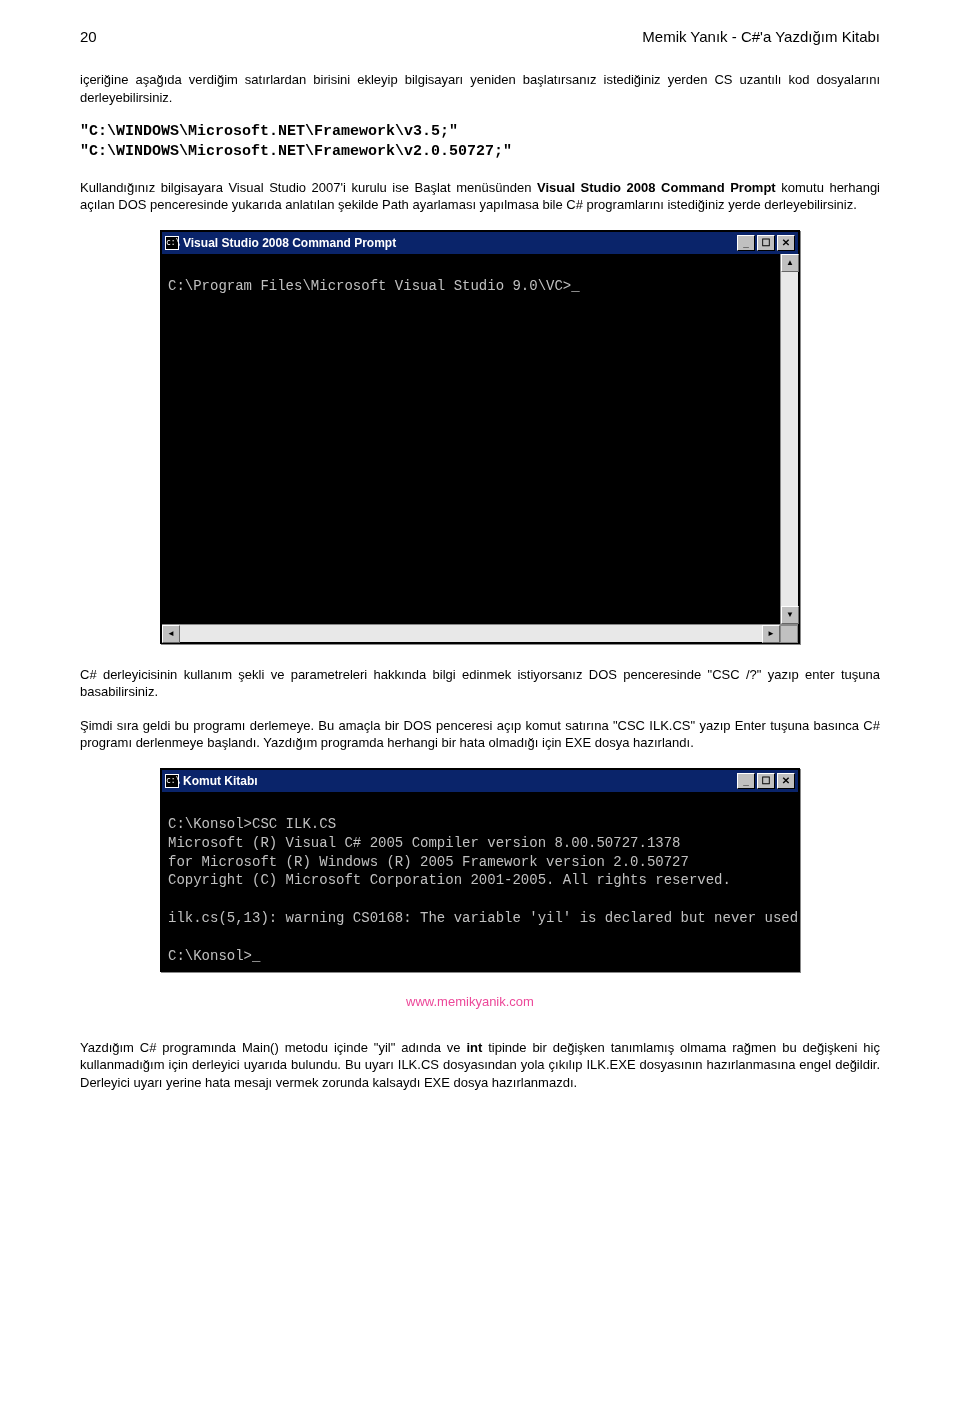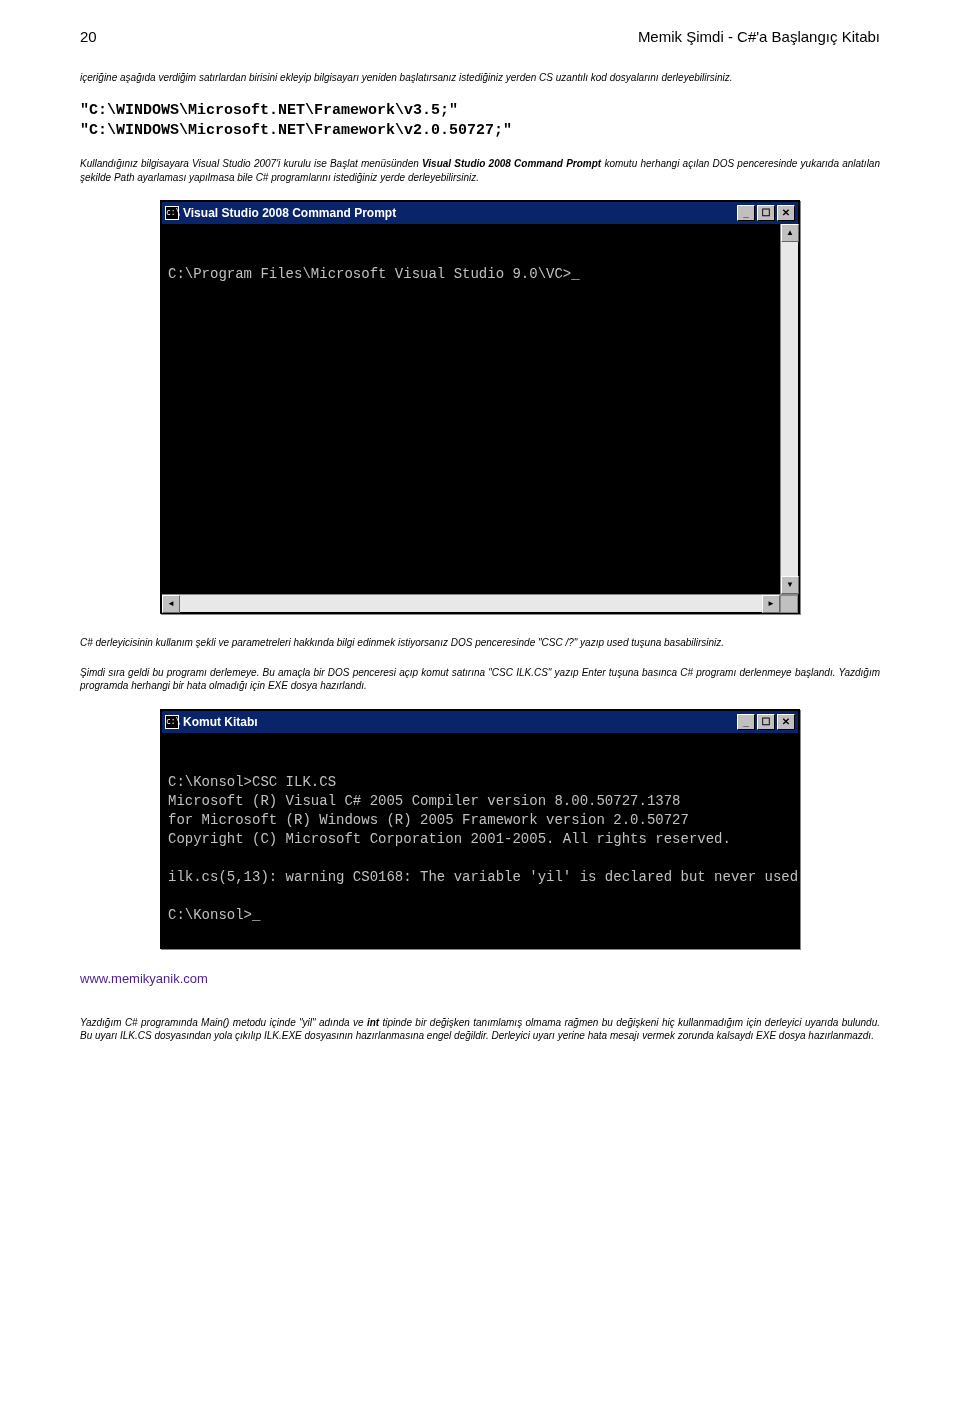--- a/index.html
+++ b/index.html
@@ -16,25 +16,24 @@
     display: inline;
   }
   .header {
     display: flex;
     justify-content: space-between;
     font-size: 15px;
     margin-bottom: 26px;
     align-items: flex-end;
   }
   .para {
-    font-size: 10px;
+    font-size: 13px;
     line-height: 1.35;
     margin-bottom: 16px;
     text-align: justify;
-    font-style: italic;
   }
   .code-block {
     font-family: "Courier New", monospace;
     font-weight: bold;
     font-size: 15px;
     line-height: 1.35;
     margin-bottom: 16px;
     white-space: pre;
   }
   .bold { font-weight: bold; }
@@ -92,21 +91,21 @@
     text-align: center;
     line-height: 14px;
     font-family: Tahoma, sans-serif;
     color: #000;
   }
   .terminal-body {
     background: #000;
     color: #c0c0c0;
     font-family: "Lucida Console", "Courier New", monospace;
     font-size: 14px;
-    padding: 22px 6px;
+    padding: 4px 6px;
     min-height: 100px;
     white-space: pre;
     line-height: 1.35;
   }
   .terminal-body.tall {
     min-height: 370px;
   }
   .terminal-scrollbars {
     height: 18px;
     background: #e0e0e0;
@@ -139,34 +138,34 @@
     background: #e0e0e0;
     display: flex;
     flex-direction: column;
     border-left: 1px solid #888;
   }
   .v-scroll-track {
     flex: 1;
     background: #e8e8e8;
   }
   .watermark {
-    text-align: left;
+    text-align: center;
     font-size: 13px;
-    color: #4c1d95;
+    color: #ec4899;
     font-family: Arial, sans-serif;
     padding-right: 20px;
     margin-bottom: 30px;
   }
 </style>
 </head>
 <body>
 
 <div class="header">
   <span class="page-number">20</span>
-  <span>Memik Şimdi - C#'a Başlangıç Kitabı</span>
+  <span>Memik Yanık - C#'a Yazdığım Kitabı</span>
 </div>
 
 <p class="para">içeriğine aşağıda verdiğim satırlardan birisini ekleyip bilgisayarı yeniden başlatırsanız istediğiniz yerden CS uzantılı kod dosyalarını derleyebilirsiniz.</p>
 
 <div class="code-block">"C:\WINDOWS\Microsoft.NET\Framework\v3.5;"
 "C:\WINDOWS\Microsoft.NET\Framework\v2.0.50727;"</div>
 
 <p class="para">
   <span>Kullandığınız bilgisayara Visual Studio 2007'i kurulu ise Başlat menüsünden </span><span class="bold">Visual Studio 2008 Command Prompt</span><span> komutu herhangi açılan DOS penceresinde yukarıda anlatılan şekilde Path ayarlaması yapılmasa bile C# programlarını istediğiniz yerde derleyebilirsiniz.</span>
 </p>
@@ -195,21 +194,21 @@
     </div>
   </div>
   <div class="terminal-scrollbars">
     <div class="scroll-btn">◄</div>
     <div class="scroll-track"></div>
     <div class="scroll-btn">►</div>
     <div style="width:18px;height:18px;background:#c0c0c0;border:1px solid #888;"></div>
   </div>
 </div>
 
-<p class="para">C# derleyicisinin kullanım şekli ve parametreleri hakkında bilgi edinmek istiyorsanız DOS penceresinde "CSC /?" yazıp used tuşuna basabilirsiniz.</p>
+<p class="para">C# derleyicisinin kullanım şekli ve parametreleri hakkında bilgi edinmek istiyorsanız DOS penceresinde "CSC /?" yazıp enter tuşuna basabilirsiniz.</p>
 
 <p class="para">Şimdi sıra geldi bu programı derlemeye. Bu amaçla bir DOS penceresi açıp komut satırına "CSC ILK.CS" yazıp Enter tuşuna basınca C# programı derlenmeye başlandı. Yazdığım programda herhangi bir hata olmadığı için EXE dosya hazırlandı.</p>
 
 <div class="terminal-window">
   <div class="title-bar">
     <div class="title-bar-left">
       <div class="title-icon">c:\</div>
       <span class="title-text">Komut Kitabı</span>
     </div>
     <div class="title-buttons">

